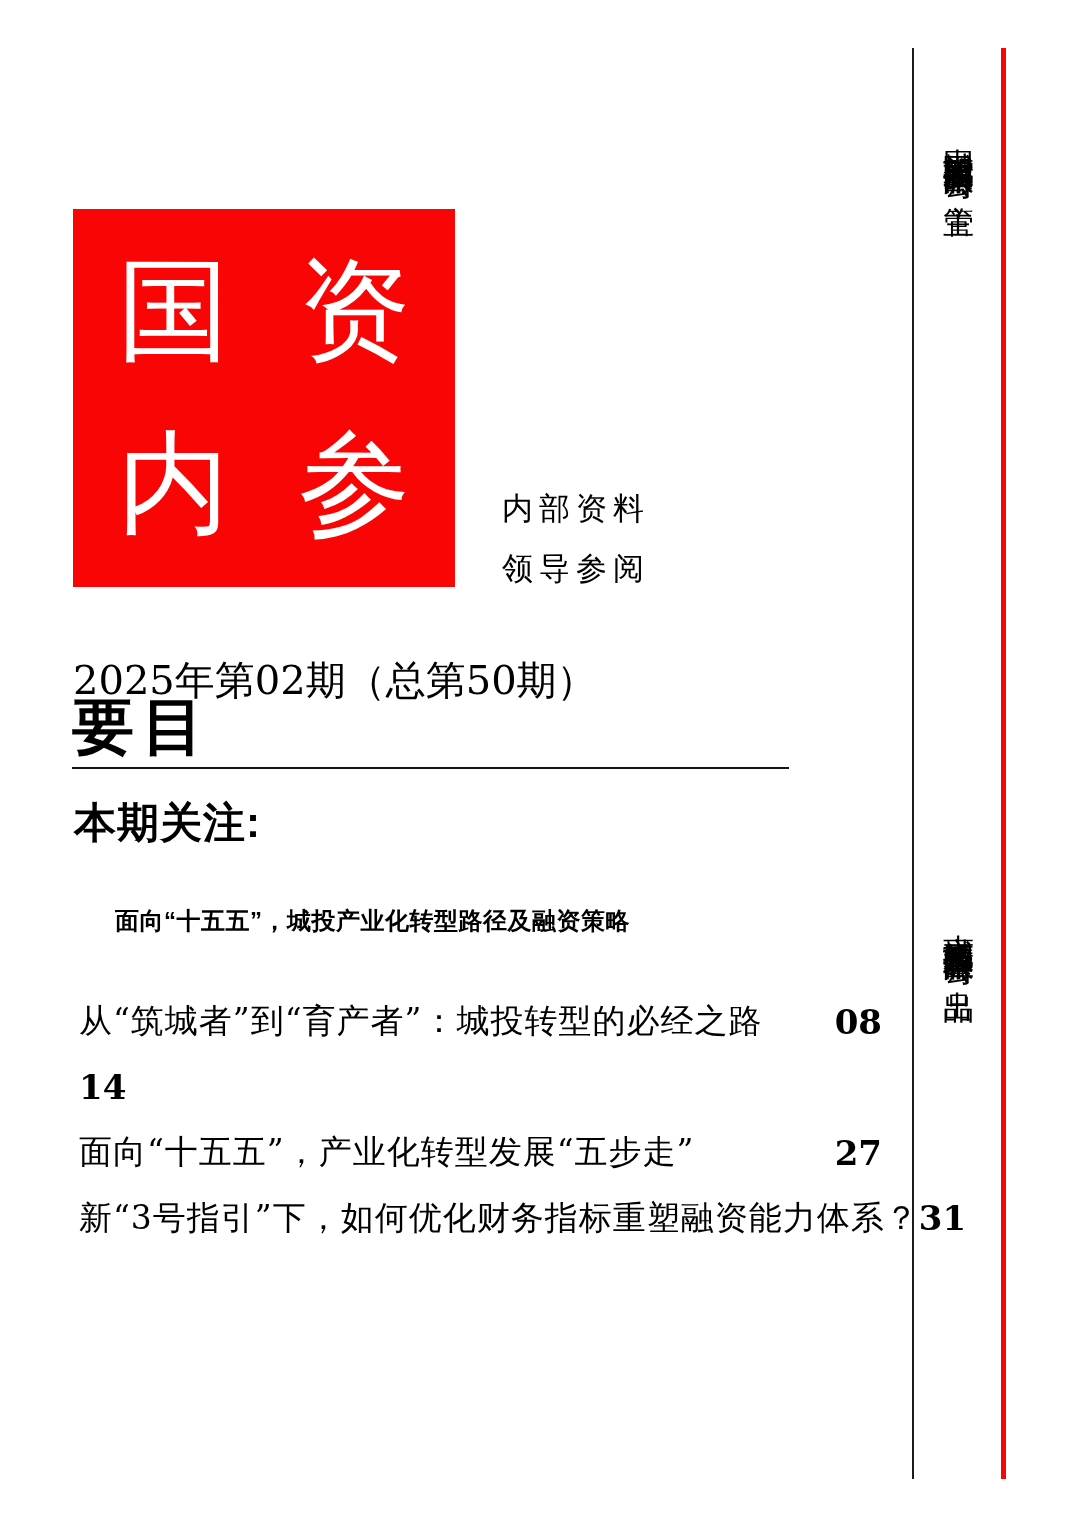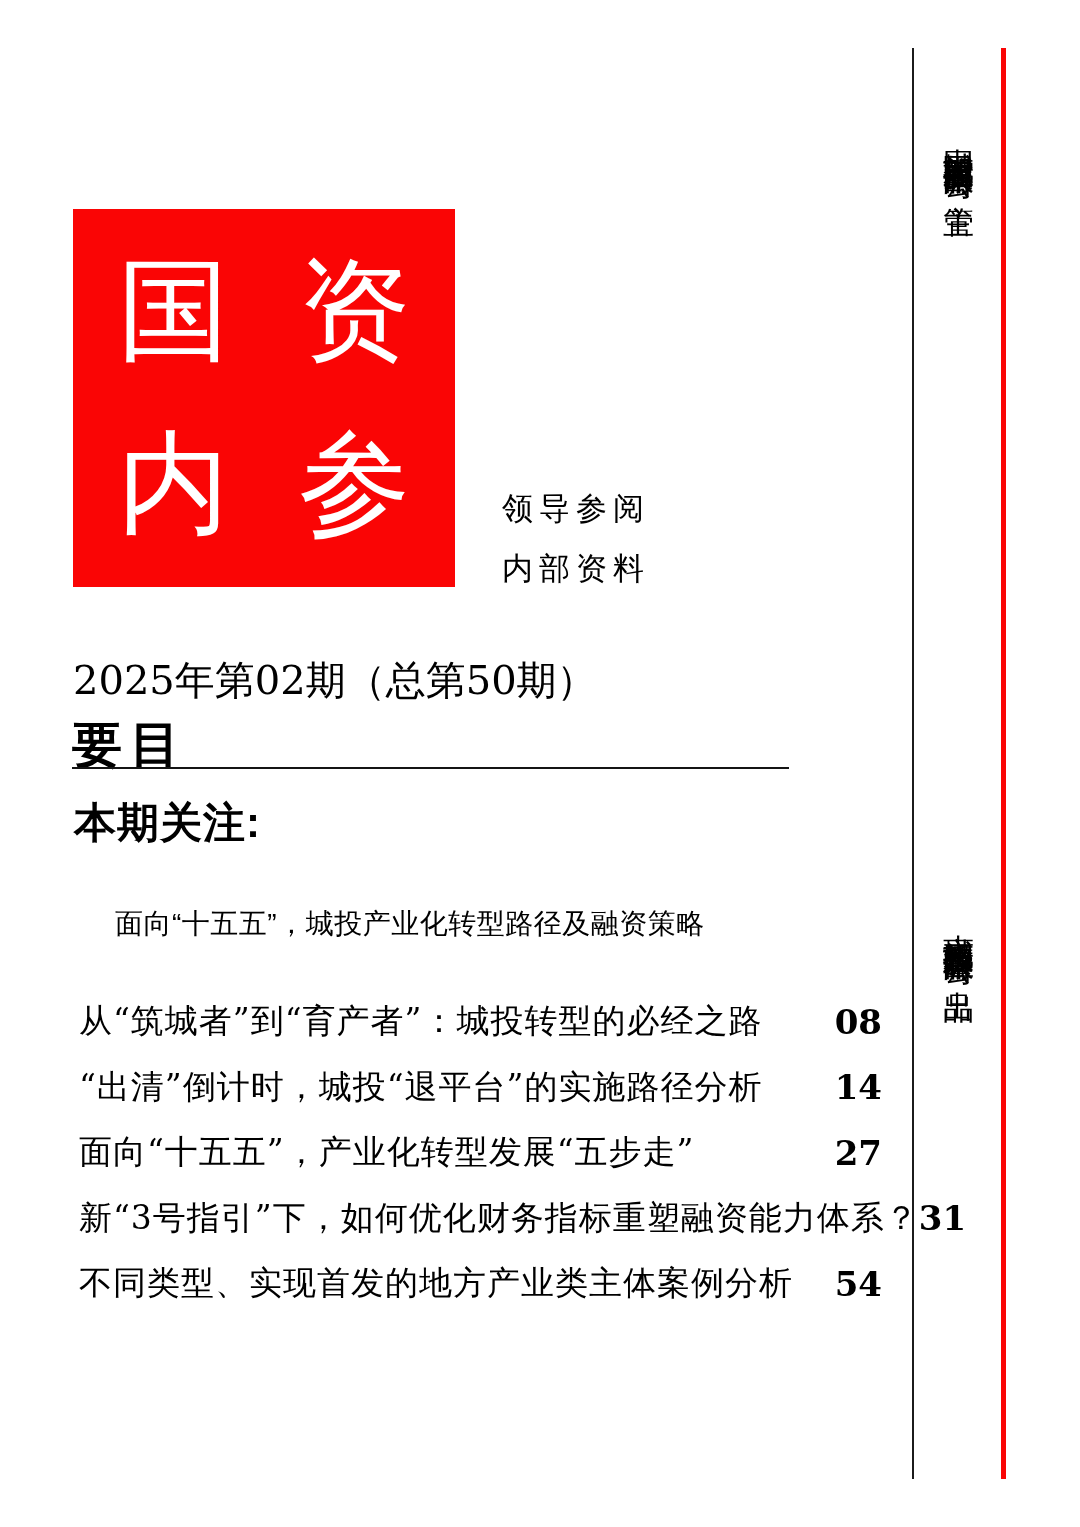--- a/index.html
+++ b/index.html
@@ -32,36 +32,36 @@
     font-size:31px;line-height:60px;letter-spacing:6px;
     white-space:nowrap;
   }
   
   .issue-line{
     position:absolute;left:73px;top:656px;
     font-size:40px;line-height:1.2;white-space:nowrap;
   }
   
   .contents-heading{
-    position:absolute;left:72px;top:720px;
-    font-size:50px;font-weight:bold;letter-spacing:8px;line-height:1;
+    position:absolute;left:72px;top:696px;
+    font-size:62px;font-weight:bold;letter-spacing:8px;line-height:1;
     font-family:"Liberation Sans","DejaVu Sans",sans-serif;
   }
   .heading-rule{
     position:absolute;left:72px;top:767px;width:717px;height:2px;
     background:#141414;
   }
   .focus-label{
     position:absolute;left:74px;top:798px;
     font-size:42px;font-weight:bold;line-height:1.2;letter-spacing:1px;
     font-family:"Liberation Sans","DejaVu Sans",sans-serif;
   }
   .featured-title{
     position:absolute;left:115px;top:907px;
-    font-size:28px;font-weight:normal;line-height:1.2;letter-spacing:0.5px;
+    font-size:24px;font-weight:bold;line-height:1.2;letter-spacing:0.5px;
     white-space:nowrap;
     font-family:"Liberation Sans","DejaVu Sans",sans-serif;
   }
   
   .article-list{
     position:absolute;left:79px;top:989px;width:803px;
     display:flex;flex-direction:column;
   }
   .article-row{
     height:65.5px;
@@ -100,53 +100,48 @@
 <div class="page">
 
   <div class="masthead">
     <div class="mchar">国</div>
     <div class="mchar">资</div>
     <div class="mchar">内</div>
     <div class="mchar">参</div>
   </div>
 
   <div class="subtitle">
+    <div>内部资料</div>
     <div>领导参阅</div>
-    <div>内部资料</div>
   </div>
 
   <div class="issue-line">2025年第02期（总第50期）</div>
 
   <div class="contents-heading">要目</div>
   <div class="heading-rule"></div>
 
   <div class="focus-label">本期关注:</div>
 
   <div class="featured-title">面向“十五五”，城投产业化转型路径及融资策略</div>
 
   <div class="article-list">
     <div class="article-row">
       <span class="article-title">从“筑城者”到“育产者”：城投转型的必经之路</span>
       <span class="article-page">08</span>
     </div>
     <div class="article-row">
-      <span class="article-title">“出清”倒计时，城投“退平台”的实施路径分析</span>
       <span class="article-page">14</span>
     </div>
     <div class="article-row">
       <span class="article-title">面向“十五五”，产业化转型发展“五步走”</span>
       <span class="article-page">27</span>
     </div>
     <div class="article-row">
       <span class="article-title">新“3号指引”下，如何优化财务指标重塑融资能力体系？</span>
       <span class="article-page">31</span>
-    </div>
-    <div class="article-row">
-      <span class="article-title">不同类型、实现首发的地方产业类主体案例分析</span>
-      <span class="article-page">54</span>
     </div>
   </div>
 
   <div class="rule-vert-black"></div>
   <div class="rule-vert-red"></div>
   <div class="vtext top">中国城望控股集团有限公司　主管</div>
   <div class="vtext bottom">南京城望投资管理有限公司　出品</div>
 
 </div>
 

